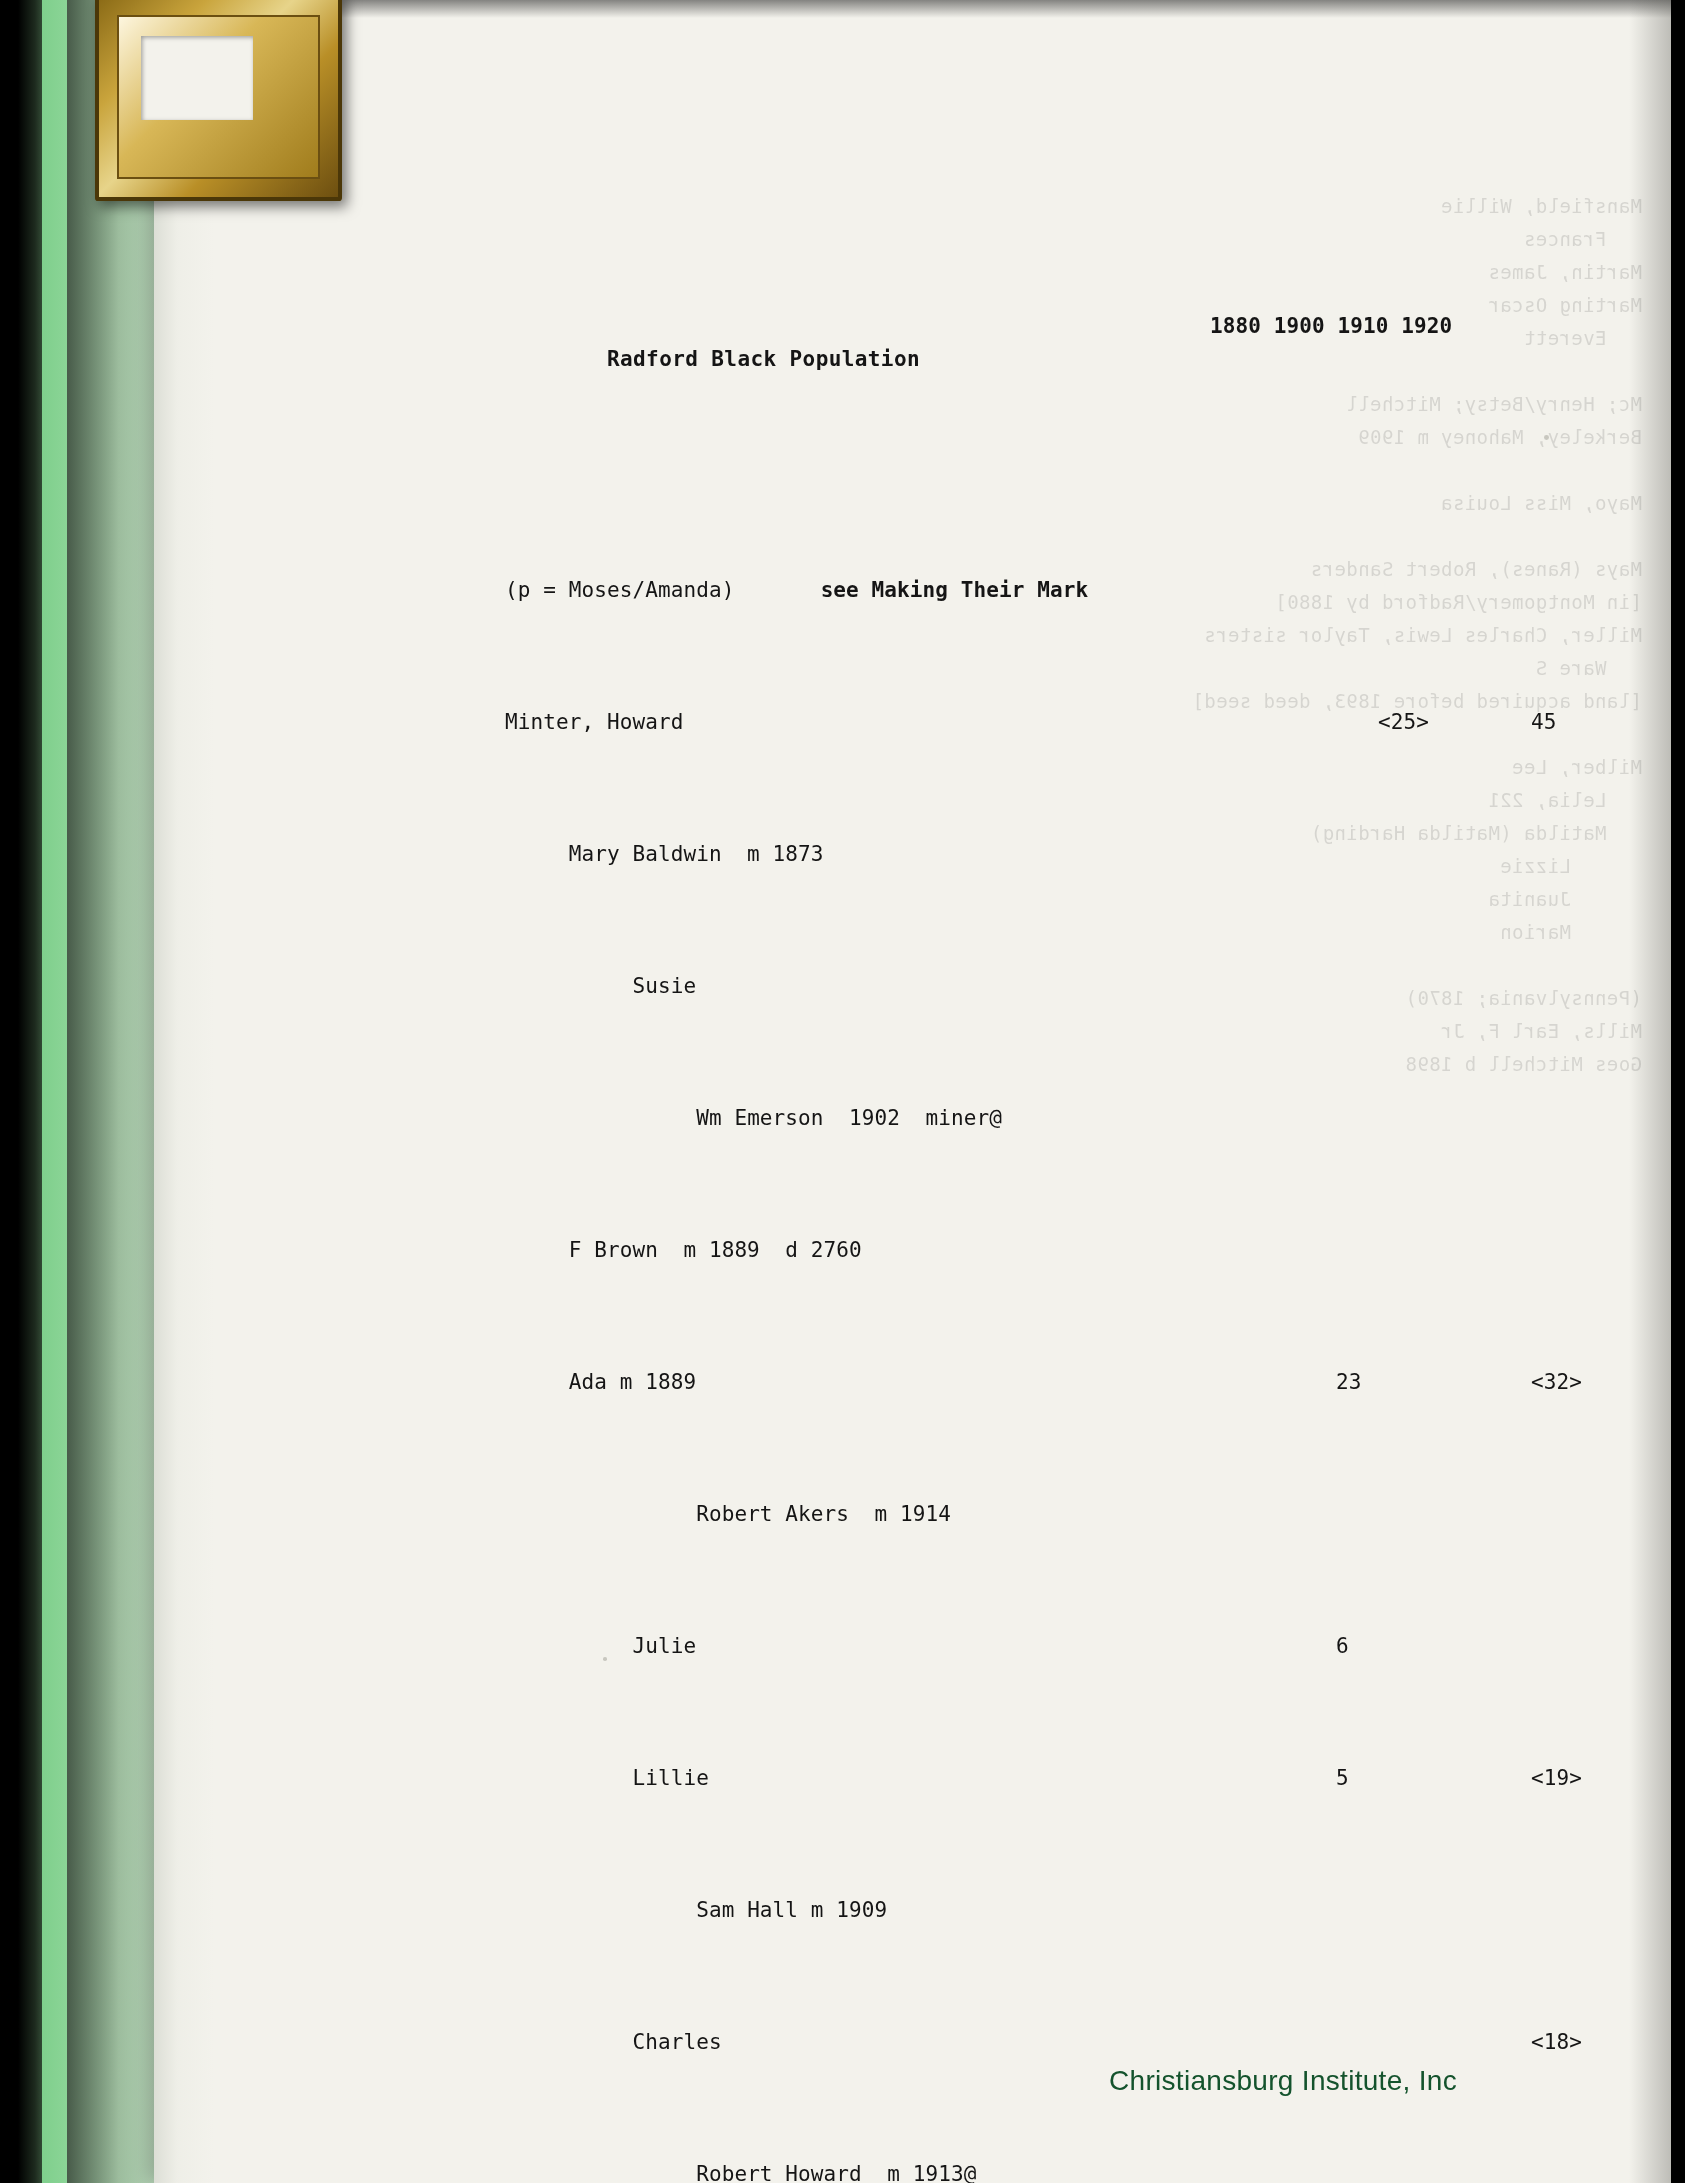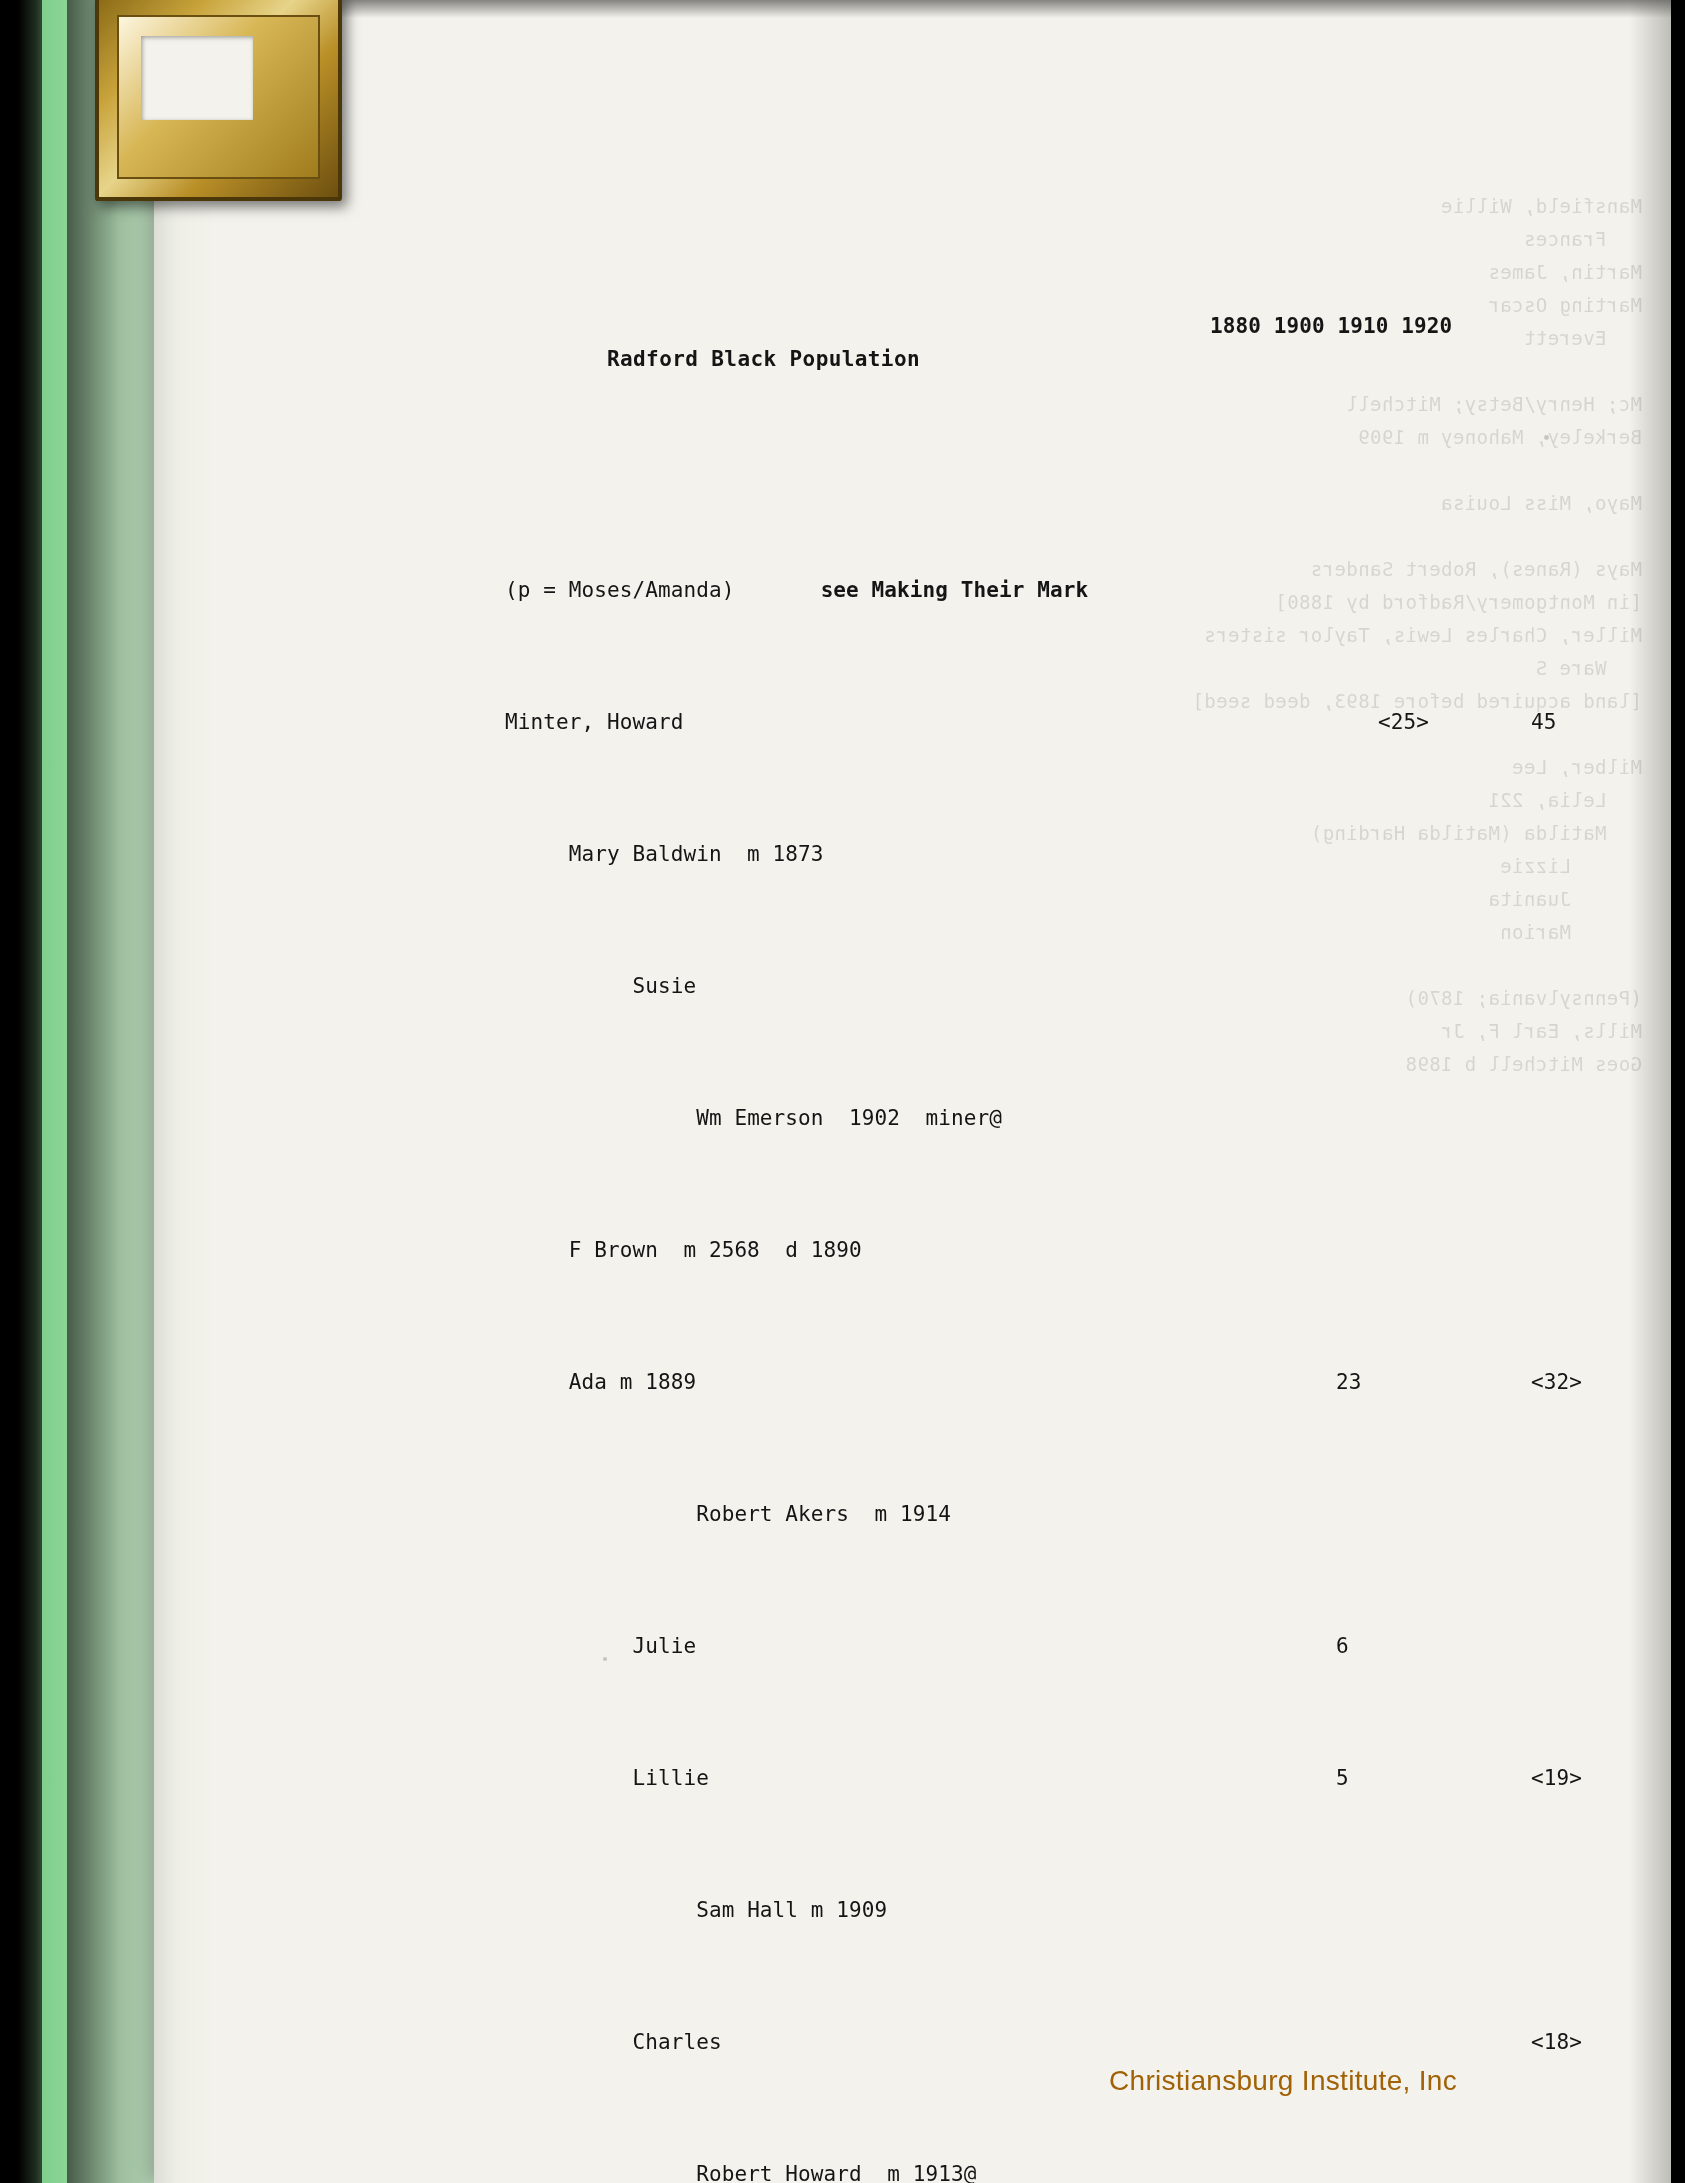--- a/index.html
+++ b/index.html
@@ -153,21 +153,21 @@
     white-space: pre;
   }
   .c1900 { left: 815px; margin-left: 16px; }
   .c1910 { left: 873px; }
   .c1920 { left: 1026px; }
 
   #watermark {
     position: absolute;
     left: 955px;
     top: 2065px;
-    color: #a16207;
+    color: #14532d;
     font-family: "Liberation Sans", sans-serif;
     font-size: 28px;
     letter-spacing: 0.3px;
   }
 
   
   .speck { position:absolute; background: rgba(120,120,110,.35); border-radius:50%; }
 </style>
 </head>
 <body>
@@ -219,21 +219,21 @@
       <div class="line"><span>(p = Moses/Amanda)</span><span>   </span><span class="mark">see Making Their Mark</span></div>
 
       <div class="line"><span>Minter, Howard</span><span class="col c1910">&lt;25&gt;</span><span class="col c1920">45</span></div>
 
       <div class="line"><span>     </span><span>Mary Baldwin  m 1873</span></div>
 
       <div class="line"><span>          </span><span>Susie</span></div>
 
       <div class="line"><span>               </span><span>Wm Emerson  1902  miner@</span></div>
 
-      <div class="line"><span>     </span><span>F Brown  m 2568  d 1890</span></div>
+      <div class="line"><span>     </span><span>F Brown  m 1889  d 2760</span></div>
 
       <div class="line"><span>     </span><span>Ada m 1889</span><span class="col c1900">23</span><span class="col c1920">&lt;32&gt;</span></div>
 
       <div class="line"><span>               </span><span>Robert Akers  m 1914</span></div>
 
       <div class="line"><span>          </span><span>Julie</span><span class="col c1900">6</span></div>
 
       <div class="line"><span>          </span><span>Lillie</span><span class="col c1900">5</span><span class="col c1920">&lt;19&gt;</span></div>
 
       <div class="line"><span>               </span><span>Sam Hall m 1909</span></div>

